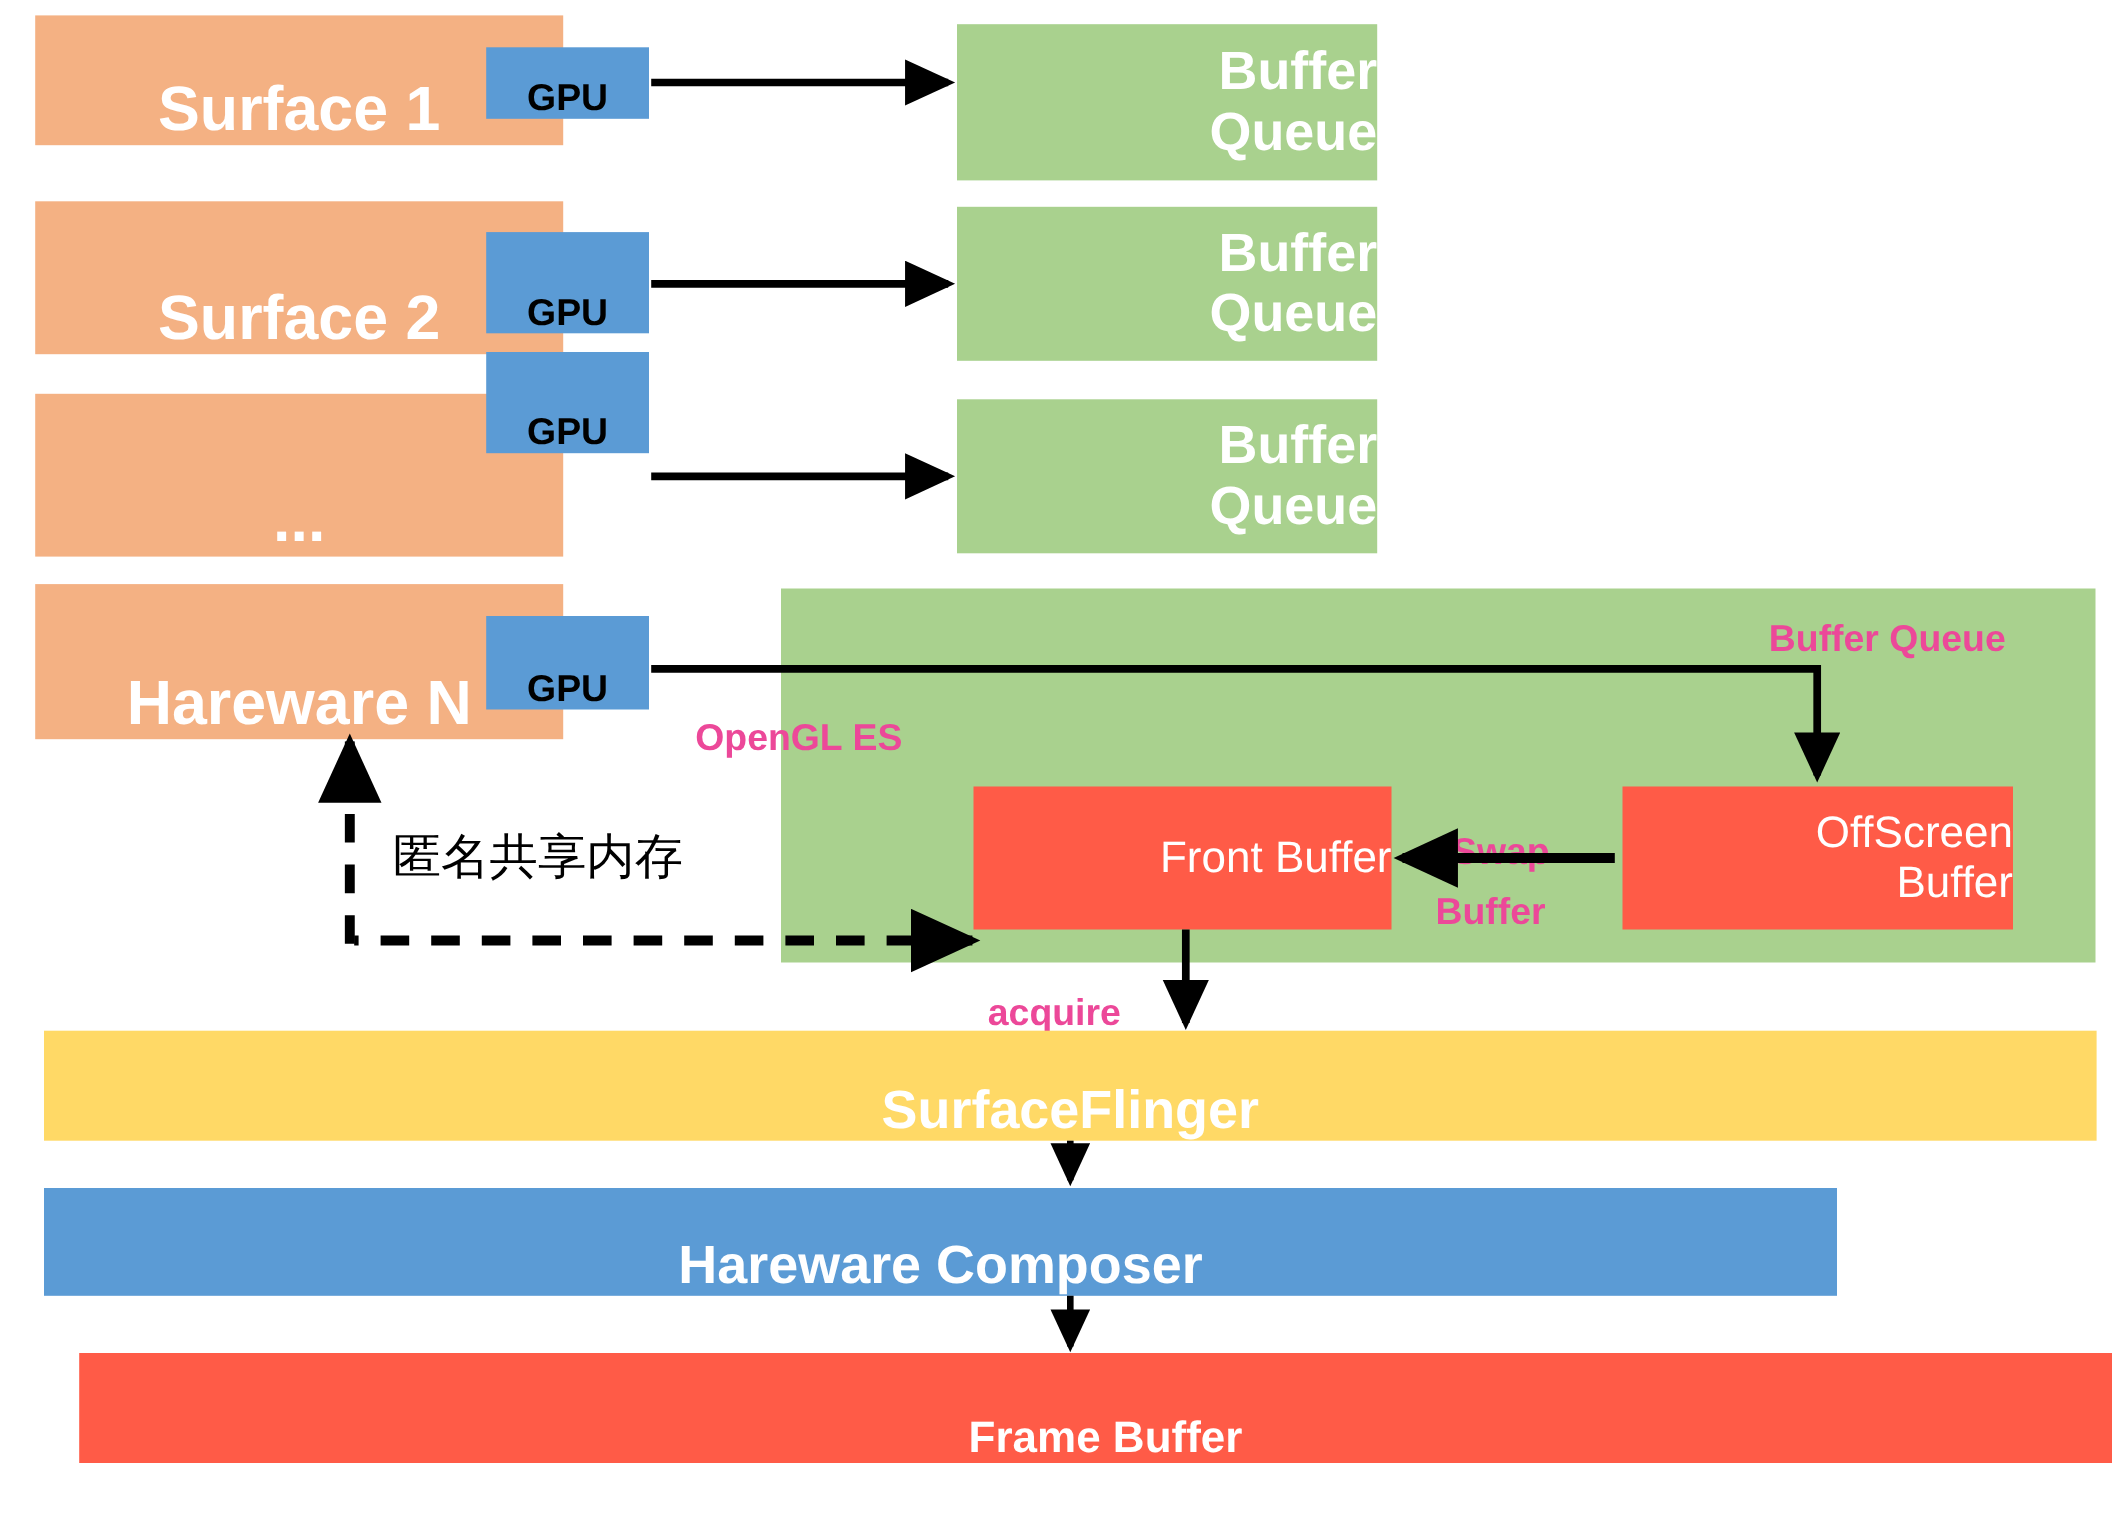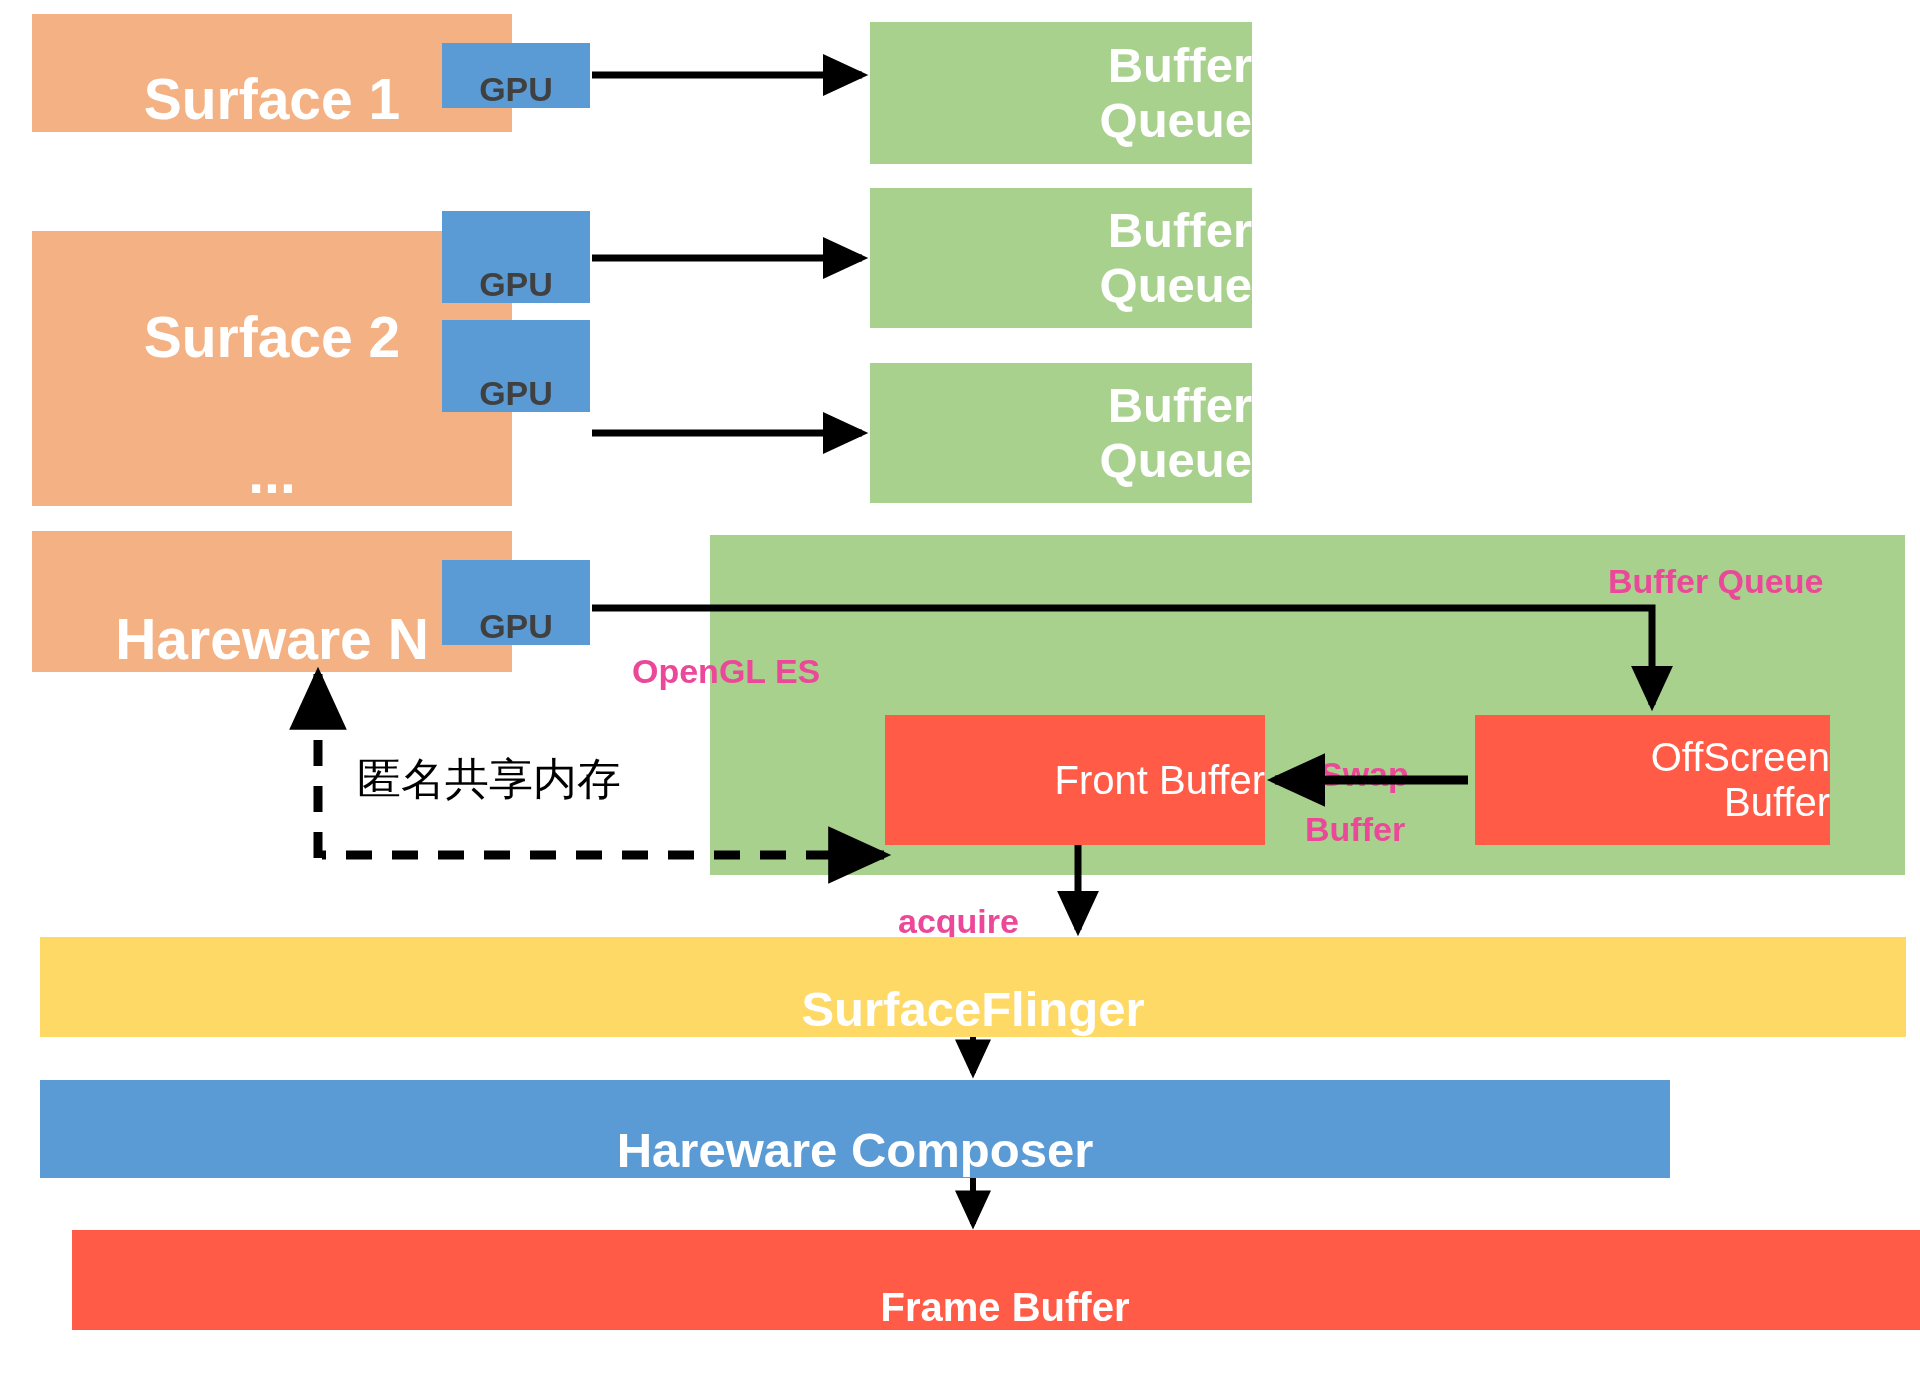--- a/index.html
+++ b/index.html
@@ -27,21 +27,21 @@
     line-height: 1.12;
   }
   .surface {
     background: #F4B183;
     color: #ffffff;
     font-weight: bold;
     font-size: 57px;
   }
   .gpu {
     background: #5B9BD5;
-    color: #404040;
+    color: #000000;
     font-weight: bold;
     font-size: 34px;
   }
   .bq {
     background: #A9D18E;
     color: #ffffff;
     font-weight: bold;
     font-size: 49px;
     flex-direction: column;
   }
@@ -96,21 +96,21 @@
     <span>Surface 1</span>
   </div>
   <div class="box gpu" style="left:442px; top:43px; width:148px; height:65px;">
     <span>GPU</span>
   </div>
   <div class="box bq" style="left:870px; top:22px; width:382px; height:142px;">
     <span>Buffer</span>
     <span>Queue</span>
   </div>
 
-  <div class="box surface" style="left:32px; top:183px; width:480px; height:139px;margin-top:48px;">
+  <div class="box surface" style="left:32px; top:183px; width:480px; height:139px;">
     <span>Surface 2</span>
   </div>
   <div class="box gpu" style="left:442px; top:211px; width:148px; height:92px;">
     <span>GPU</span>
   </div>
   <div class="box bq" style="left:870px; top:188px; width:382px; height:140px;">
     <span>Buffer</span>
     <span>Queue</span>
   </div>
 

